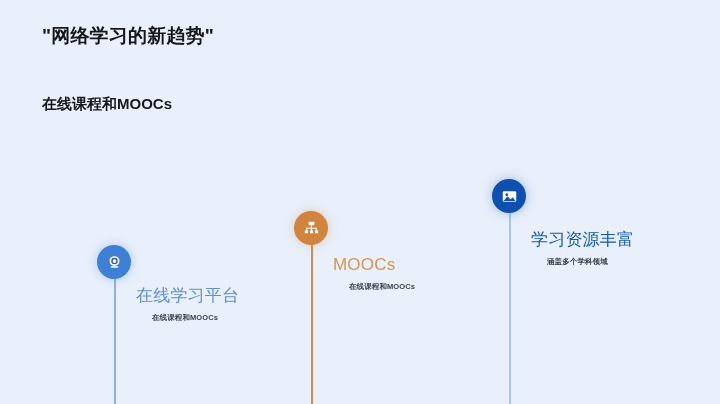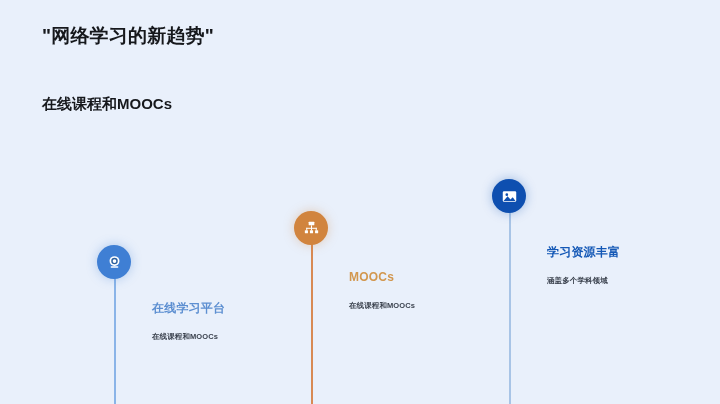--- a/index.html
+++ b/index.html
@@ -74,24 +74,24 @@
   }
   .tl-node svg {
     display: block;
   }
   .tl-text {
     position: absolute;
     left: 22px;
     white-space: nowrap;
   }
   .tl-label {
-    font-size: 12px;
-    font-weight: bold;
+    font-size: 17px;
+    font-weight: normal;
     line-height: 1.25;
-    margin: 16px;
+    margin: 0;
     letter-spacing: 0.2px;
   }
   .tl-desc {
     font-size: 7.5px;
     font-weight: bold;
     color: #3b424e;
     line-height: 1.25;
     margin: 16px;
     margin-top: 7px;
     letter-spacing: 0.1px;

